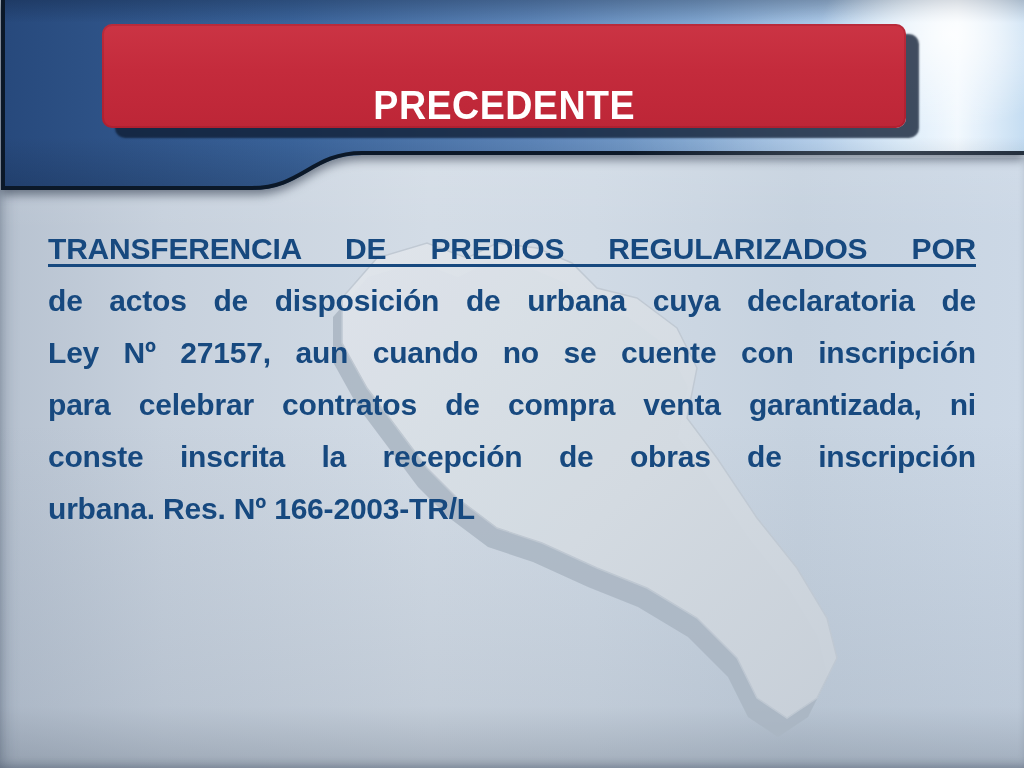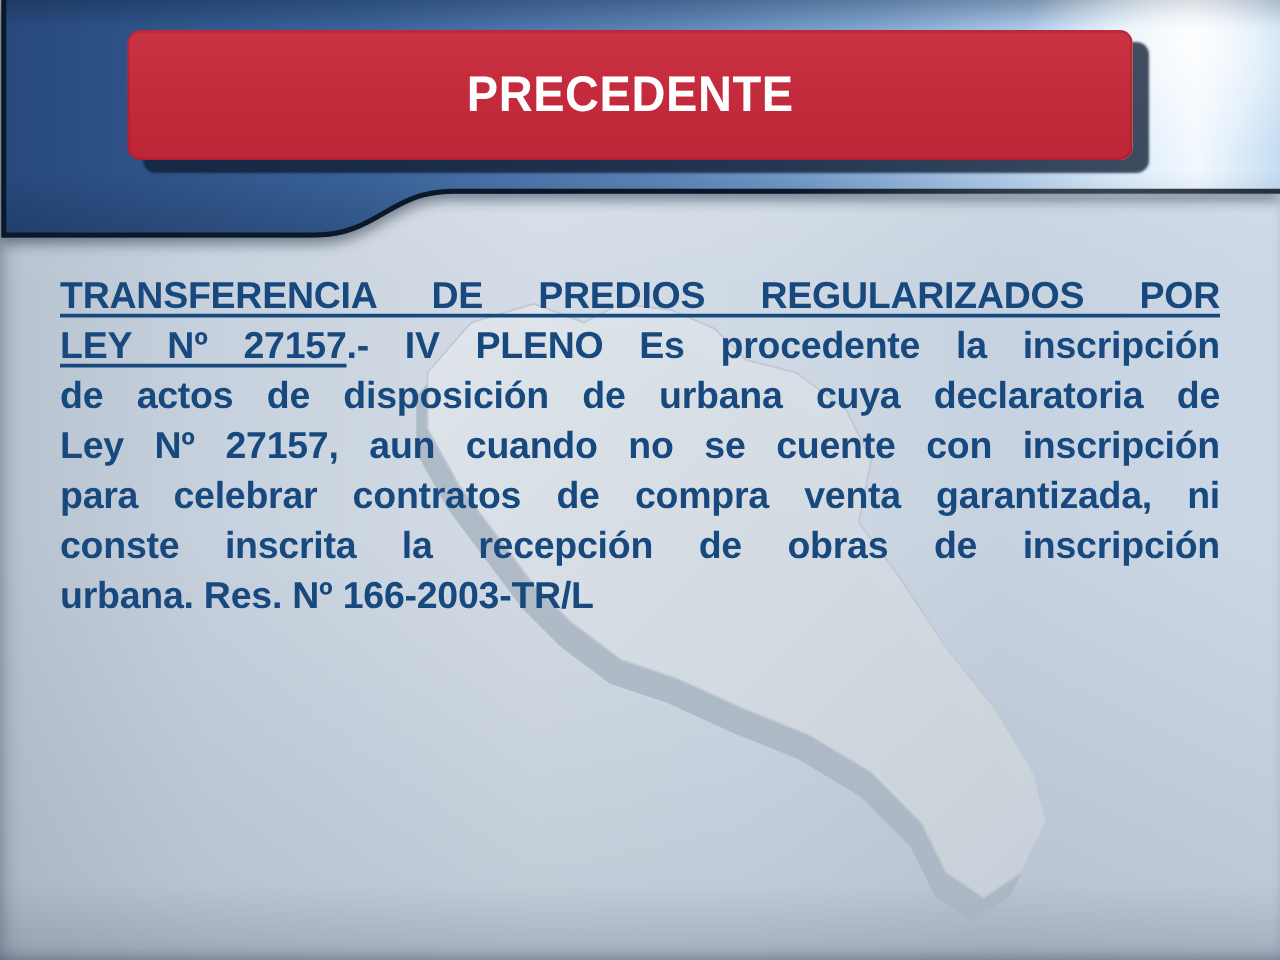--- a/index.html
+++ b/index.html
@@ -31,33 +31,33 @@
       radial-gradient(130px 95px at 950px 34px, rgba(255,255,255,0.85), rgba(255,255,255,0) 100%),
       radial-gradient(260px 120px at 880px 120px, rgba(255,255,255,0.25), rgba(255,255,255,0) 100%);
     pointer-events:none;
   }
   
   .title-box{
     position:absolute;left:102px;top:24px;width:804px;height:104px;
     border-radius:10px;
     background:linear-gradient(180deg,#cb3444 0%,#c42b3c 45%,#bd2637 100%);
     box-shadow:13px 10px 2px rgba(14,28,50,0.78), inset 0 0 0 2px rgba(125,12,28,0.22);
-    display:flex;align-items:center;justify-content:center;
+    display:flex;align-items:flex-end;justify-content:center;
   }
   .title-text{
     color:#ffffff;font-weight:bold;font-size:40px;letter-spacing:0.5px;
     font-stretch:condensed;transform:scaleX(0.94);
   }
   
   .body-text{
     position:absolute;left:48px;top:217px;width:928px;
     color:#17497f;font-weight:bold;font-size:30px;
     font-stretch:condensed;letter-spacing:-0.2px;
   }
-  .line{height:40px;line-height:40px;white-space:nowrap;text-align:left;}
+  .line{height:40px;line-height:40px;white-space:nowrap;text-align:left;margin-top:12px;}
   .line.just{text-align:justify;text-align-last:justify;}
   .u{
     text-decoration:underline;
     text-decoration-thickness:3px;
     text-underline-offset:5px;
   }
 </style>
 </head>
 <body>
 
@@ -107,21 +107,20 @@
     <path d="M0,2 H720" stroke="url(#gTopLine)" stroke-width="3.5" fill="none"></path>
   </svg>
   <div class="band-highlight"></div>
 
   <div class="title-box">
     <span class="title-text">PRECEDENTE</span>
   </div>
 
   <div class="body-text">
       <div class="line just"><span class="u">TRANSFERENCIA DE PREDIOS REGULARIZADOS POR</span></div>
-      <div class="line just"><span class="u">LEY Nº 27157</span><span>.- IV PLENO Es procedente la inscripción</span></div>
       <div class="line just"><span>de actos de disposición de urbana cuya declaratoria de</span></div>
       <div class="line just"><span>Ley Nº 27157, aun cuando no se cuente con inscripción</span></div>
       <div class="line just"><span>para celebrar contratos de compra venta garantizada, ni</span></div>
       <div class="line just"><span>conste inscrita la recepción de obras de inscripción</span></div>
       <div class="line"><span>urbana. Res. Nº 166-2003-TR/L</span></div>
     </div>
 
 </div>
 
 </body></html>

